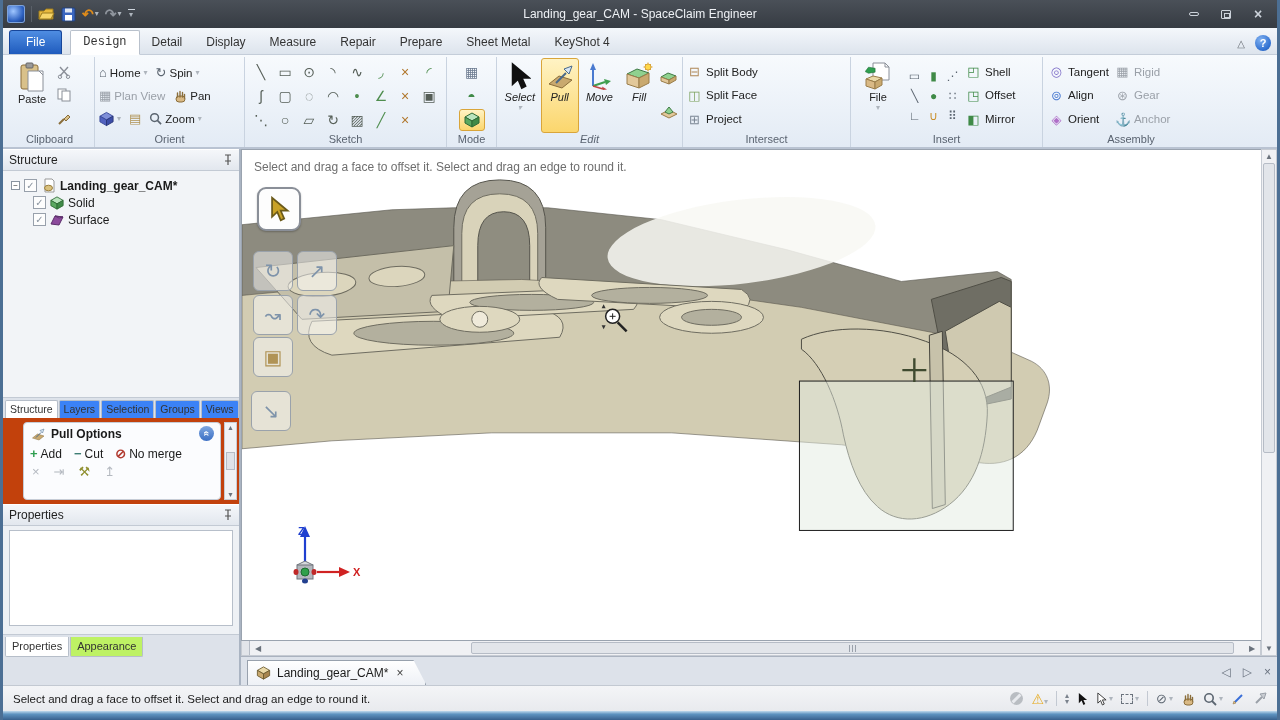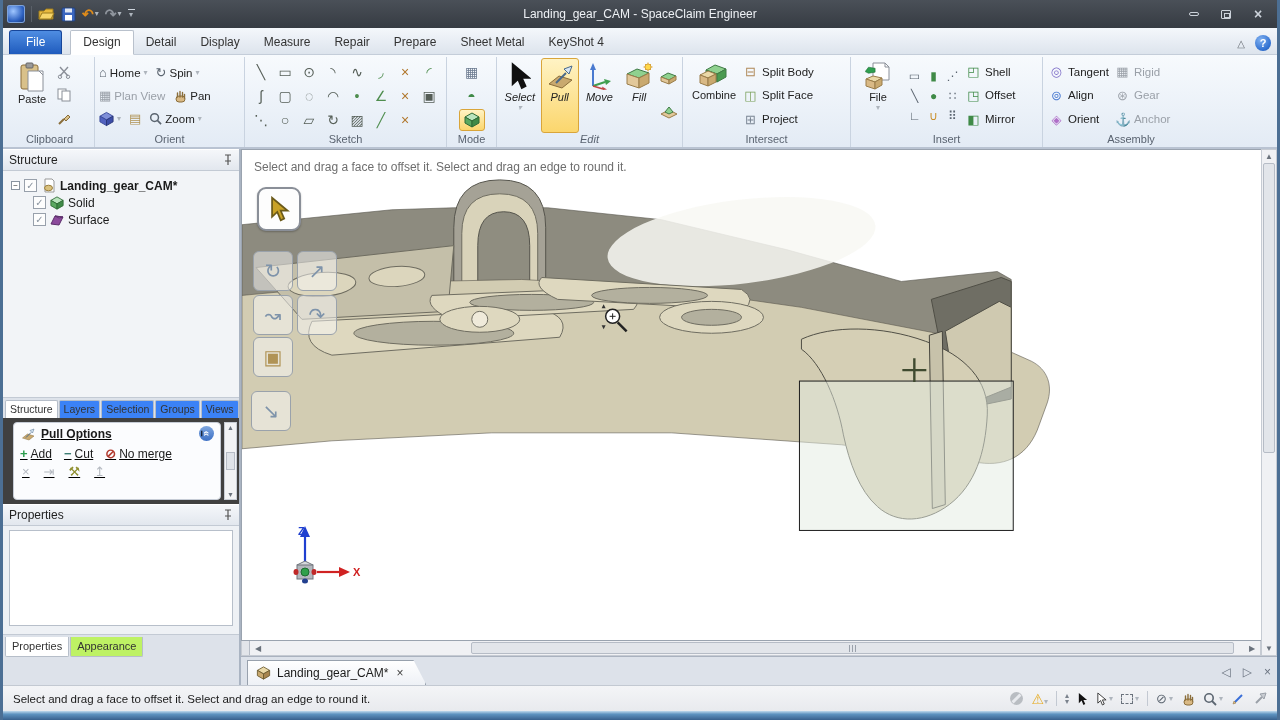--- a/index.html
+++ b/index.html
@@ -21,21 +21,21 @@
 .wc{display:flex;gap:2px;margin-left:auto;}
 .wcb{width:30px;height:19px;display:flex;align-items:center;justify-content:center;color:#ccd2da;}
 .minbar{width:10px;height:4px;border:1px solid #ccd2da;border-radius:2px;}
 .restbox{width:10px;height:9px;border:1px solid #ccd2da;border-radius:1px;position:relative;}
 .restbox:after{content:"";position:absolute;left:2px;top:2px;width:4px;height:3px;border:1px solid #ccd2da;}
 .closex{font-size:14px;font-weight:bold;}
 
 .tabrow{height:27px;background:linear-gradient(#f4f7fb,#dde4ed);display:flex;align-items:flex-end;padding:0 6px;border-bottom:1px solid #c4cdd9;flex:none;}
 .filetab{padding:4px 16px 5px;background:linear-gradient(#4f8de2,#1f5bbd);color:#fff;border-radius:3px 3px 0 0;border:1px solid #17469a;border-bottom:none;margin-right:8px;}
 .rtab{padding:4px 12px 5px;color:#333;}
-.rtab.active{background:#fff;border:1px solid #b9c1cc;border-bottom:1px solid #fff;border-radius:2px 2px 0 0;margin-bottom:-1px;}
+.rtab.active{background:#fff;border:1px solid #b9c1cc;border-bottom:1px solid #fff;border-radius:2px 2px 0 0;margin-bottom:-1px;font-family:Liberation Mono, monospace;}
 .tabctl{margin-left:auto;display:flex;align-items:center;gap:10px;padding-bottom:3px;}
 .collapse{color:#6b7077;font-size:10px;}
 .helpbtn{width:16px;height:16px;border-radius:50%;background:radial-gradient(circle at 35% 30%,#7fb0f0,#2f6fd0 70%,#1c4a96);color:#fff;font-size:11px;font-weight:bold;display:flex;align-items:center;justify-content:center;}
 
 .ribbon{height:94px;background:linear-gradient(#f7fafd,#e3ebf5);border-bottom:2px solid #b9c3d2;display:flex;padding:2px 0 0 2px;flex:none;}
 .grp{display:flex;flex-direction:column;border-right:1px solid #c9d3e0;padding:1px 4px 0;flex:none;}
 .grp-body{flex:1;display:flex;align-items:stretch;gap:2px;}
 .grp-label{text-align:center;font-size:11px;color:#5a6370;padding:0 0 2px;}
 .bb{width:46px;display:flex;flex-direction:column;align-items:center;gap:1px;padding-top:3px;font-size:11px;color:#222;border:1px solid transparent;border-radius:3px;}
 .bb.active{background:linear-gradient(#fff3c4,#fbd66d);border-color:#d9a53a;}
@@ -66,21 +66,21 @@
 .tree{height:226px;background:#f2f4f7;padding:6px 4px;flex:none;}
 .trow{display:flex;align-items:center;gap:4px;height:17px;}
 .trow .lbl{color:#1a1a1a;}
 .trow.root .lbl{font-weight:bold;}
 .expbox{width:9px;height:9px;border:1px solid #8a94a0;background:#fff;font-size:8px;line-height:7px;text-align:center;color:#333;margin-left:4px;}
 .cb{width:13px;height:13px;border:1px solid #98a0ab;background:#fdfdfd;font-size:10px;line-height:11px;text-align:center;color:#8a94a0;}
 .indent{width:22px;}
 .ttabs{display:flex;align-items:flex-end;background:#dde2ea;border-top:1px solid #c3cad4;padding:2px 2px 0;height:21px;flex:none;}
 .ttab{font-size:10.5px;padding:2px 4px 3px;border:1px solid #b6bec9;border-bottom:none;background:#3b82f6;margin-right:1px;border-radius:2px 2px 0 0;color:#333;}
 .ttab.active{background:#fff;}
-.ocontent{height:86px;background:#404040;position:relative;padding:4px 18px 4px 10px;flex:none;text-decoration:underline;}
+.ocontent{height:86px;background:#c2410c;position:relative;padding:4px 18px 4px 20px;flex:none;}
 .obox{background:#fbfcfe;border:1px solid #c6ccd6;border-radius:4px;padding:3px 6px;height:100%;}
 .obox-head{display:flex;align-items:center;gap:5px;font-weight:bold;font-size:12px;color:#1a1a1a;}
 .chev{margin-left:auto;width:15px;height:15px;border-radius:50%;background:linear-gradient(#7fa7e0,#3b6fc4);color:#fff;display:flex;align-items:center;justify-content:center;font-size:10px;}
 .rot90{transform:rotate(90deg);}
 .orow1{display:flex;gap:12px;margin:5px 0 3px;align-items:center;font-size:12px;color:#1a1a1a;}
 .opt{display:flex;align-items:center;gap:3px;}
 .plus{color:#2e9e4f;font-weight:bold;font-size:13px;}
 .minus{color:#3d7d74;font-weight:bold;font-size:13px;}
 .noent{color:#b23b30;font-weight:bold;font-size:13px;}
 .orow2{display:flex;gap:14px;color:#b4b9c0;font-size:13px;padding-left:2px;}
@@ -381,31 +381,20 @@
                 <polygon points="5,6 9,1 13,6 9,8" fill="#8fd18f" stroke="#3f7a45"></polygon>
               </svg>
             </span>
         </div>
       </div>
       <div class="grp-label">Edit</div>
     </div>
 
     <div class="grp" style="width:168px;">
       <div class="grp-body">
-        <div class="bb" style="width:54px;">
-          <svg width="32" height="26" viewBox="0 0 32 26">
-              <polygon points="8,8 17,3 28,7 19,12" fill="#8fd18f" stroke="#3f7a45"></polygon>
-              <polygon points="8,8 19,12 19,20 8,16" fill="#5fae5f" stroke="#3f7a45"></polygon>
-              <polygon points="28,7 19,12 19,20 28,15" fill="#4a9a50" stroke="#3f7a45"></polygon>
-              <polygon points="2,13 10,9 18,12 10,16" fill="#ead9a8" stroke="#9a7d4a"></polygon>
-              <polygon points="2,13 10,16 10,24 2,21" fill="#d9b985" stroke="#9a7d4a"></polygon>
-              <polygon points="18,12 10,16 10,24 18,20" fill="#c9a96f" stroke="#9a7d4a"></polygon>
-            </svg>
-          <span>Combine</span>
-        </div>
         <div class="sbcol">
           <span class="sb">
               <span class="ig gly" style="color:#b08a5a;">⊟</span>
               <span>Split Body</span>
             </span>
           <span class="sb">
               <span class="ig gly" style="color:#7aa05a;">◫</span>
               <span>Split Face</span>
             </span>
           <span class="sb">

